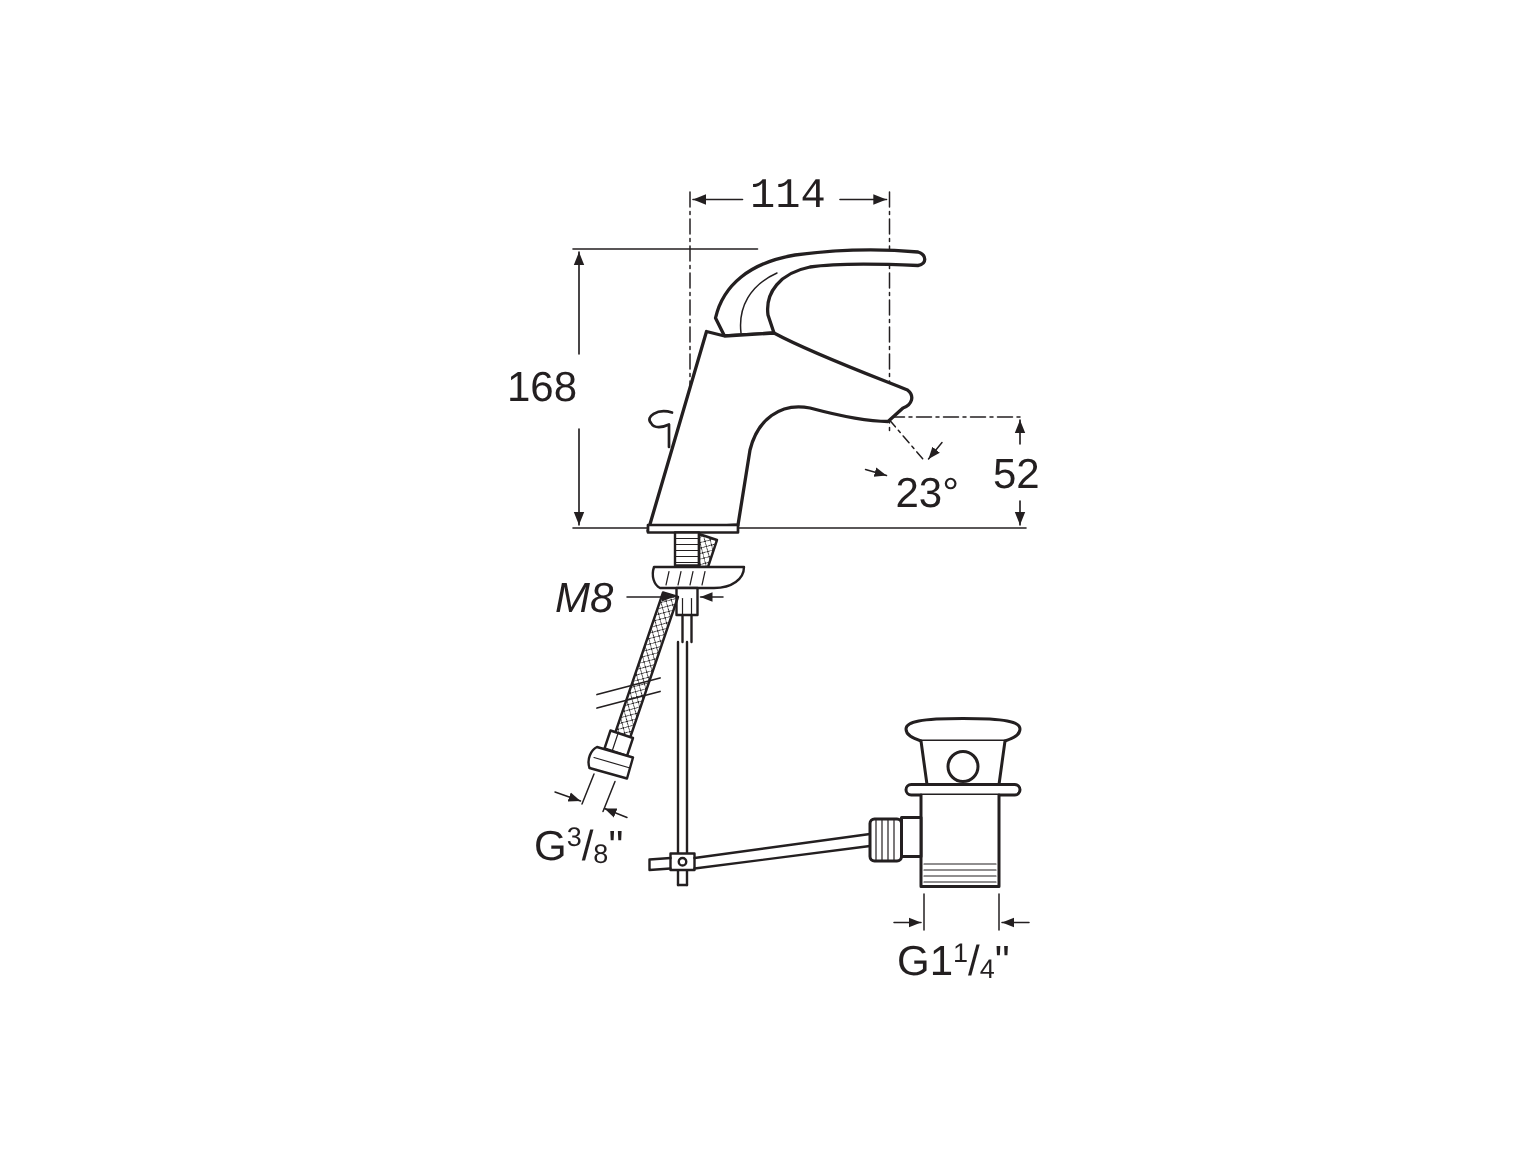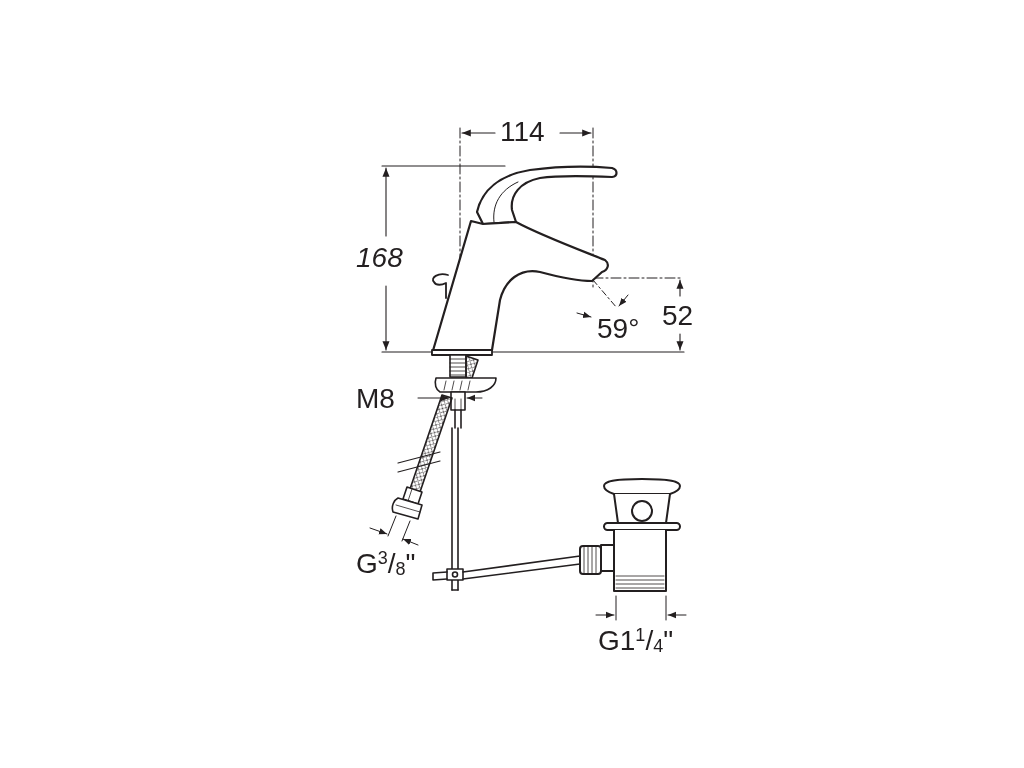--- a/index.html
+++ b/index.html
@@ -160,25 +160,25 @@
 
     <g stroke-width="1">
       <line x1="616" y1="596" x2="616" y2="620"></line>
       <line x1="666" y1="596" x2="666" y2="620"></line>
       <line x1="596" y1="615" x2="614" y2="615" marker-end="url(#arr)"></line>
       <line x1="686" y1="615" x2="668" y2="615" marker-end="url(#arr)"></line>
     </g>
   </g>
 </svg>
 
-<div class="lbl" style="left:500px;top:118px;">114</div>
-<div class="lbl" style="left:356px;top:244px;font-style:italic;">168</div>
+<div class="lbl" style="left:500px;top:118px;font-family:Liberation Mono, monospace;">114</div>
+<div class="lbl" style="left:338px;top:244px;">168</div>
 <div class="lbl" style="left:662px;top:302px;">52</div>
-<div class="lbl" style="left:597px;top:315px;">59°</div>
-<div class="lbl" style="left:356px;top:385px;">M8</div>
+<div class="lbl" style="left:597px;top:315px;">23°</div>
+<div class="lbl" style="left:370px;top:385px;font-style:italic;">M8</div>
 
 <div class="lbl" style="left:356px;top:549px;">
   <span>G</span><span class="frac-num">3</span>/<span class="frac-den">8</span><span>"</span>
 </div>
 
 <div class="lbl" style="left:598px;top:626px;">
   <span>G1</span><span class="frac-num">1</span>/<span class="frac-den">4</span><span>"</span>
 </div>
 
 </body></html>

